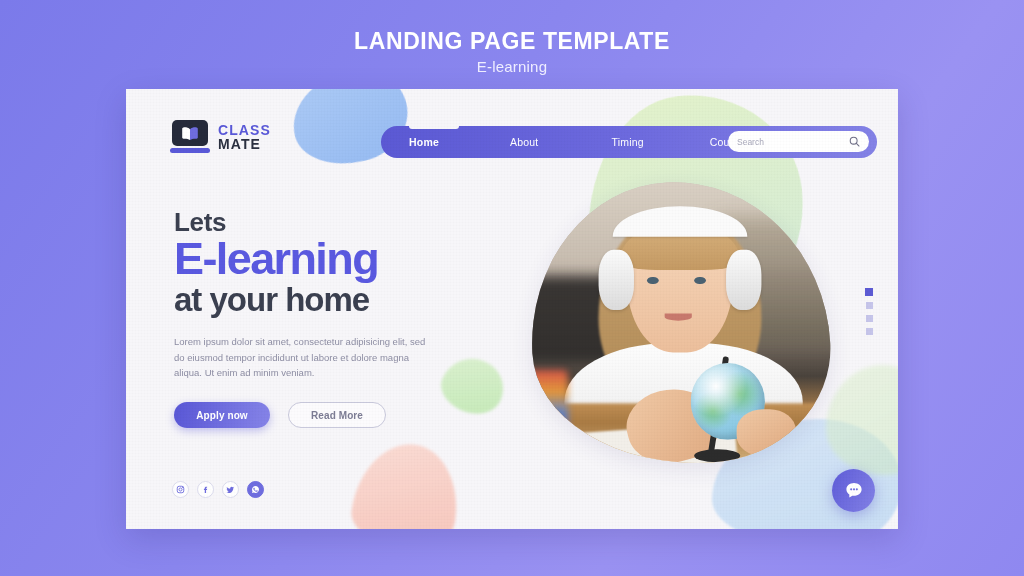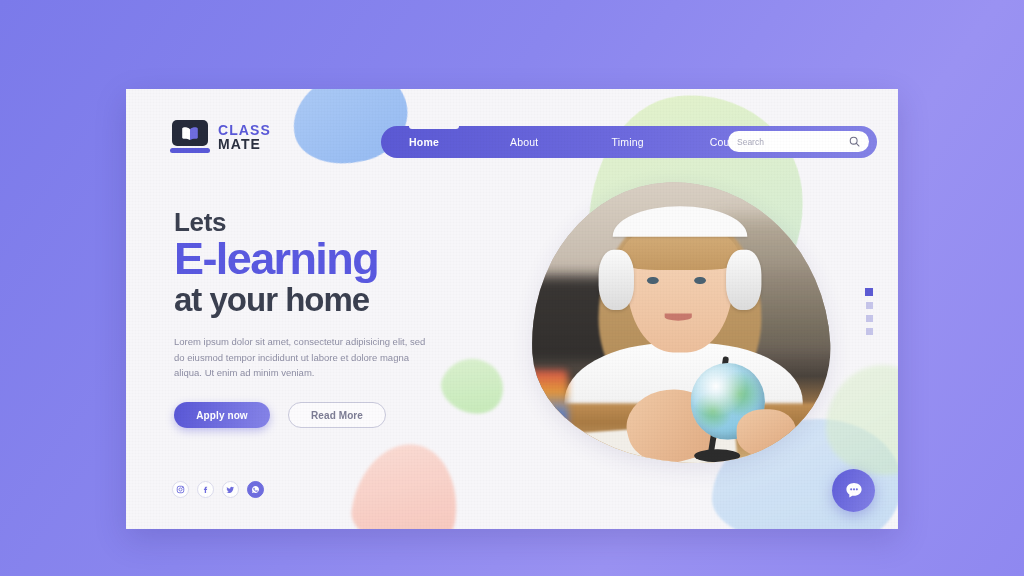--- a/index.html
+++ b/index.html
@@ -431,20 +431,24 @@
     display: flex; align-items: center; justify-content: center;
     cursor: pointer;
     box-shadow: 0 4px 14px rgba(80,78,200,0.35);
   }
 </style>
 </head>
 <body>
 
 <div id="stage">
 
+  <div class="outer-header">
+    <div class="outer-title">LANDING PAGE TEMPLATE</div>
+    <div class="outer-sub">E-learning</div>
+  </div>
 
   <div class="card">
 
     <div class="blob blob-blue-top"></div>
     <div class="blob blob-green-hero"></div>
     <div class="blob blob-green-mid"></div>
     <div class="blob blob-pink-bottom"></div>
     <div class="blob blob-blue-bottomright"></div>
     <div class="blob blob-green-edge"></div>
 

